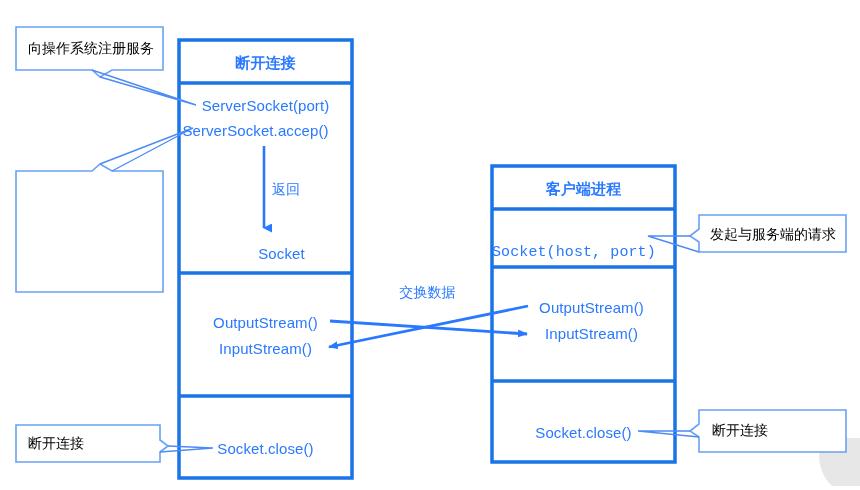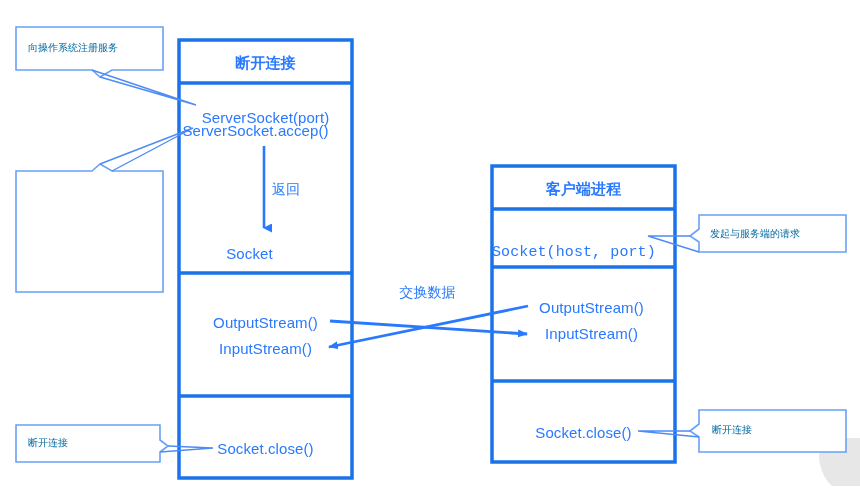--- a/index.html
+++ b/index.html
@@ -35,22 +35,22 @@
   }
   .title-cn {
     font-size: 15px;
     font-weight: bold;
   }
   .center {
     text-align: center;
   }
   .note-text {
     position: absolute;
-    color: #0369a1;
-    font-size: 10px;
+    color: #000000;
+    font-size: 14px;
     line-height: 22px;
     white-space: nowrap;
   }
 </style>
 </head>
 <body>
 
 <div id="canvas">
 
   <svg id="svg-layer" viewBox="0 0 860 490" xmlns="http://www.w3.org/2000/svg">
@@ -128,27 +128,27 @@
     <g>
       <line x1="330" y1="321" x2="527" y2="334" stroke="#2979ff" stroke-width="2.8" marker-end="url(#arrowBlue)"></line>
     </g>
     <g>
       <line x1="528" y1="306" x2="329" y2="347" stroke="#2979ff" stroke-width="2.8" marker-end="url(#arrowBlue)"></line>
     </g>
   </svg>
 
   <div class="lbl title-cn center" style="left:179px; top:53px; width:173px;">断开连接</div>
 
-  <div class="lbl center" style="left:179px; top:96px; width:173px;margin-top:12px;">ServerSocket(port)</div>
+  <div class="lbl center" style="left:179px; top:96px; width:173px;">ServerSocket(port)</div>
 
   <div class="lbl center" style="left:179px; top:121px; width:153px;">ServerSocket.accep()</div>
 
   <div class="lbl lbl-cn" style="left:272px; top:180px;">返回</div>
 
-  <div class="lbl center" style="left:179px; top:244px; width:141px;">Socket</div>
+  <div class="lbl center" style="left:179px; top:244px; width:141px;padding-left:32px;">Socket</div>
 
   <div class="lbl center" style="left:179px; top:313px; width:173px;">OutputStream()</div>
 
   <div class="lbl center" style="left:179px; top:339px; width:173px;">InputStream()</div>
 
   <div class="lbl center" style="left:179px; top:439px; width:173px;">Socket.close()</div>
 
   <div class="lbl title-cn center" style="left:492px; top:179px; width:183px;">客户端进程</div>
 
   <div class="lbl center" style="left:492px; top:243px; width:146px;font-family:Liberation Mono, monospace;">Socket(host, port)</div>

